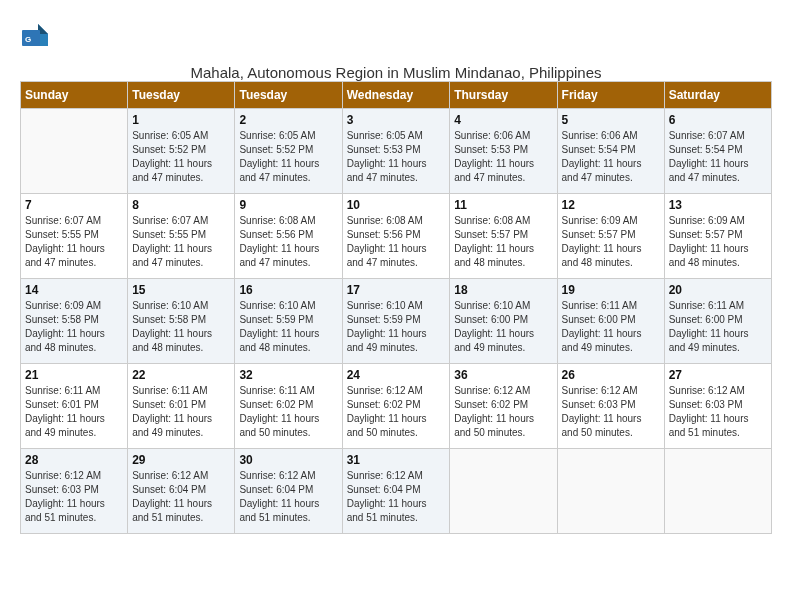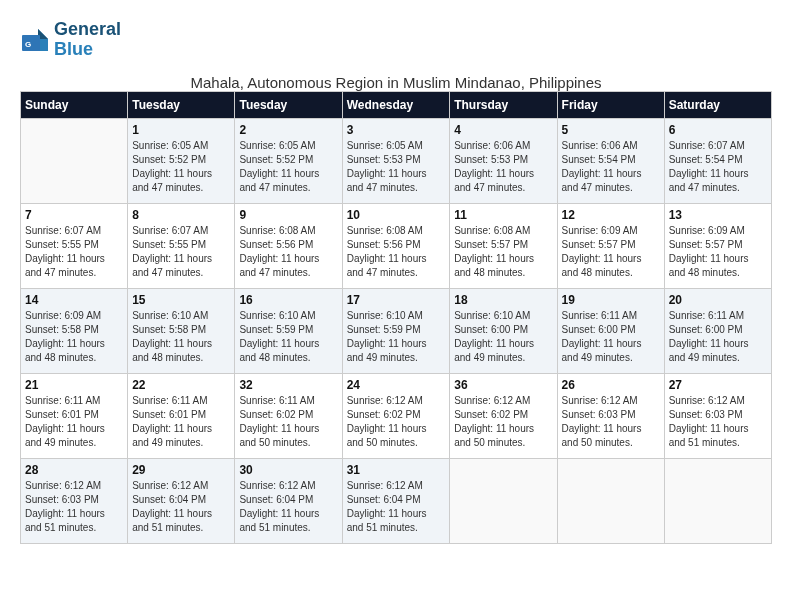--- a/index.html
+++ b/index.html
@@ -40,21 +40,21 @@
       font-size: 15px;
       color: #333;
       text-align: center;
     }
     .calendar-table {
       width: 100%;
       border-collapse: collapse;
       font-size: 11px;
     }
     .calendar-table thead tr th {
-      background-color: #0f172a;
+      background-color: #a16207;
       color: #fff;
       padding: 6px 4px;
       text-align: left;
       font-size: 12px;
       border: 1px solid #ccc;
     }
     .calendar-table tbody tr td {
       border: 1px solid #ccc;
       vertical-align: top;
       padding: 4px;
@@ -93,24 +93,20 @@
 
 <div class="top-row">
   <div class="logo-area">
     <svg class="logo-icon" viewBox="0 0 30 30">
       <rect x="0" y="0" width="30" height="30" fill="white"></rect>
       <polygon points="18,4 28,14 28,26 18,26" fill="#2980b9"></polygon>
       <polygon points="18,4 28,14 18,14" fill="#1a5276"></polygon>
       <rect x="2" y="10" width="18" height="16" fill="#2e75b6" rx="1"></rect>
       <text x="5" y="22" font-size="8" fill="white" font-weight="bold">G</text>
     </svg>
-    <div>
-      <div class="logo-text" style="color:#1a5276;">General</div>
-      <div class="logo-text logo-blue">Blue</div>
-    </div>
   </div>
 </div>
 
 <div class="location-title">Mahala, Autonomous Region in Muslim Mindanao, Philippines</div>
 
 <table class="calendar-table">
   <thead>
     <tr>
     <th>Sunday</th>
         <th>Tuesday</th>

